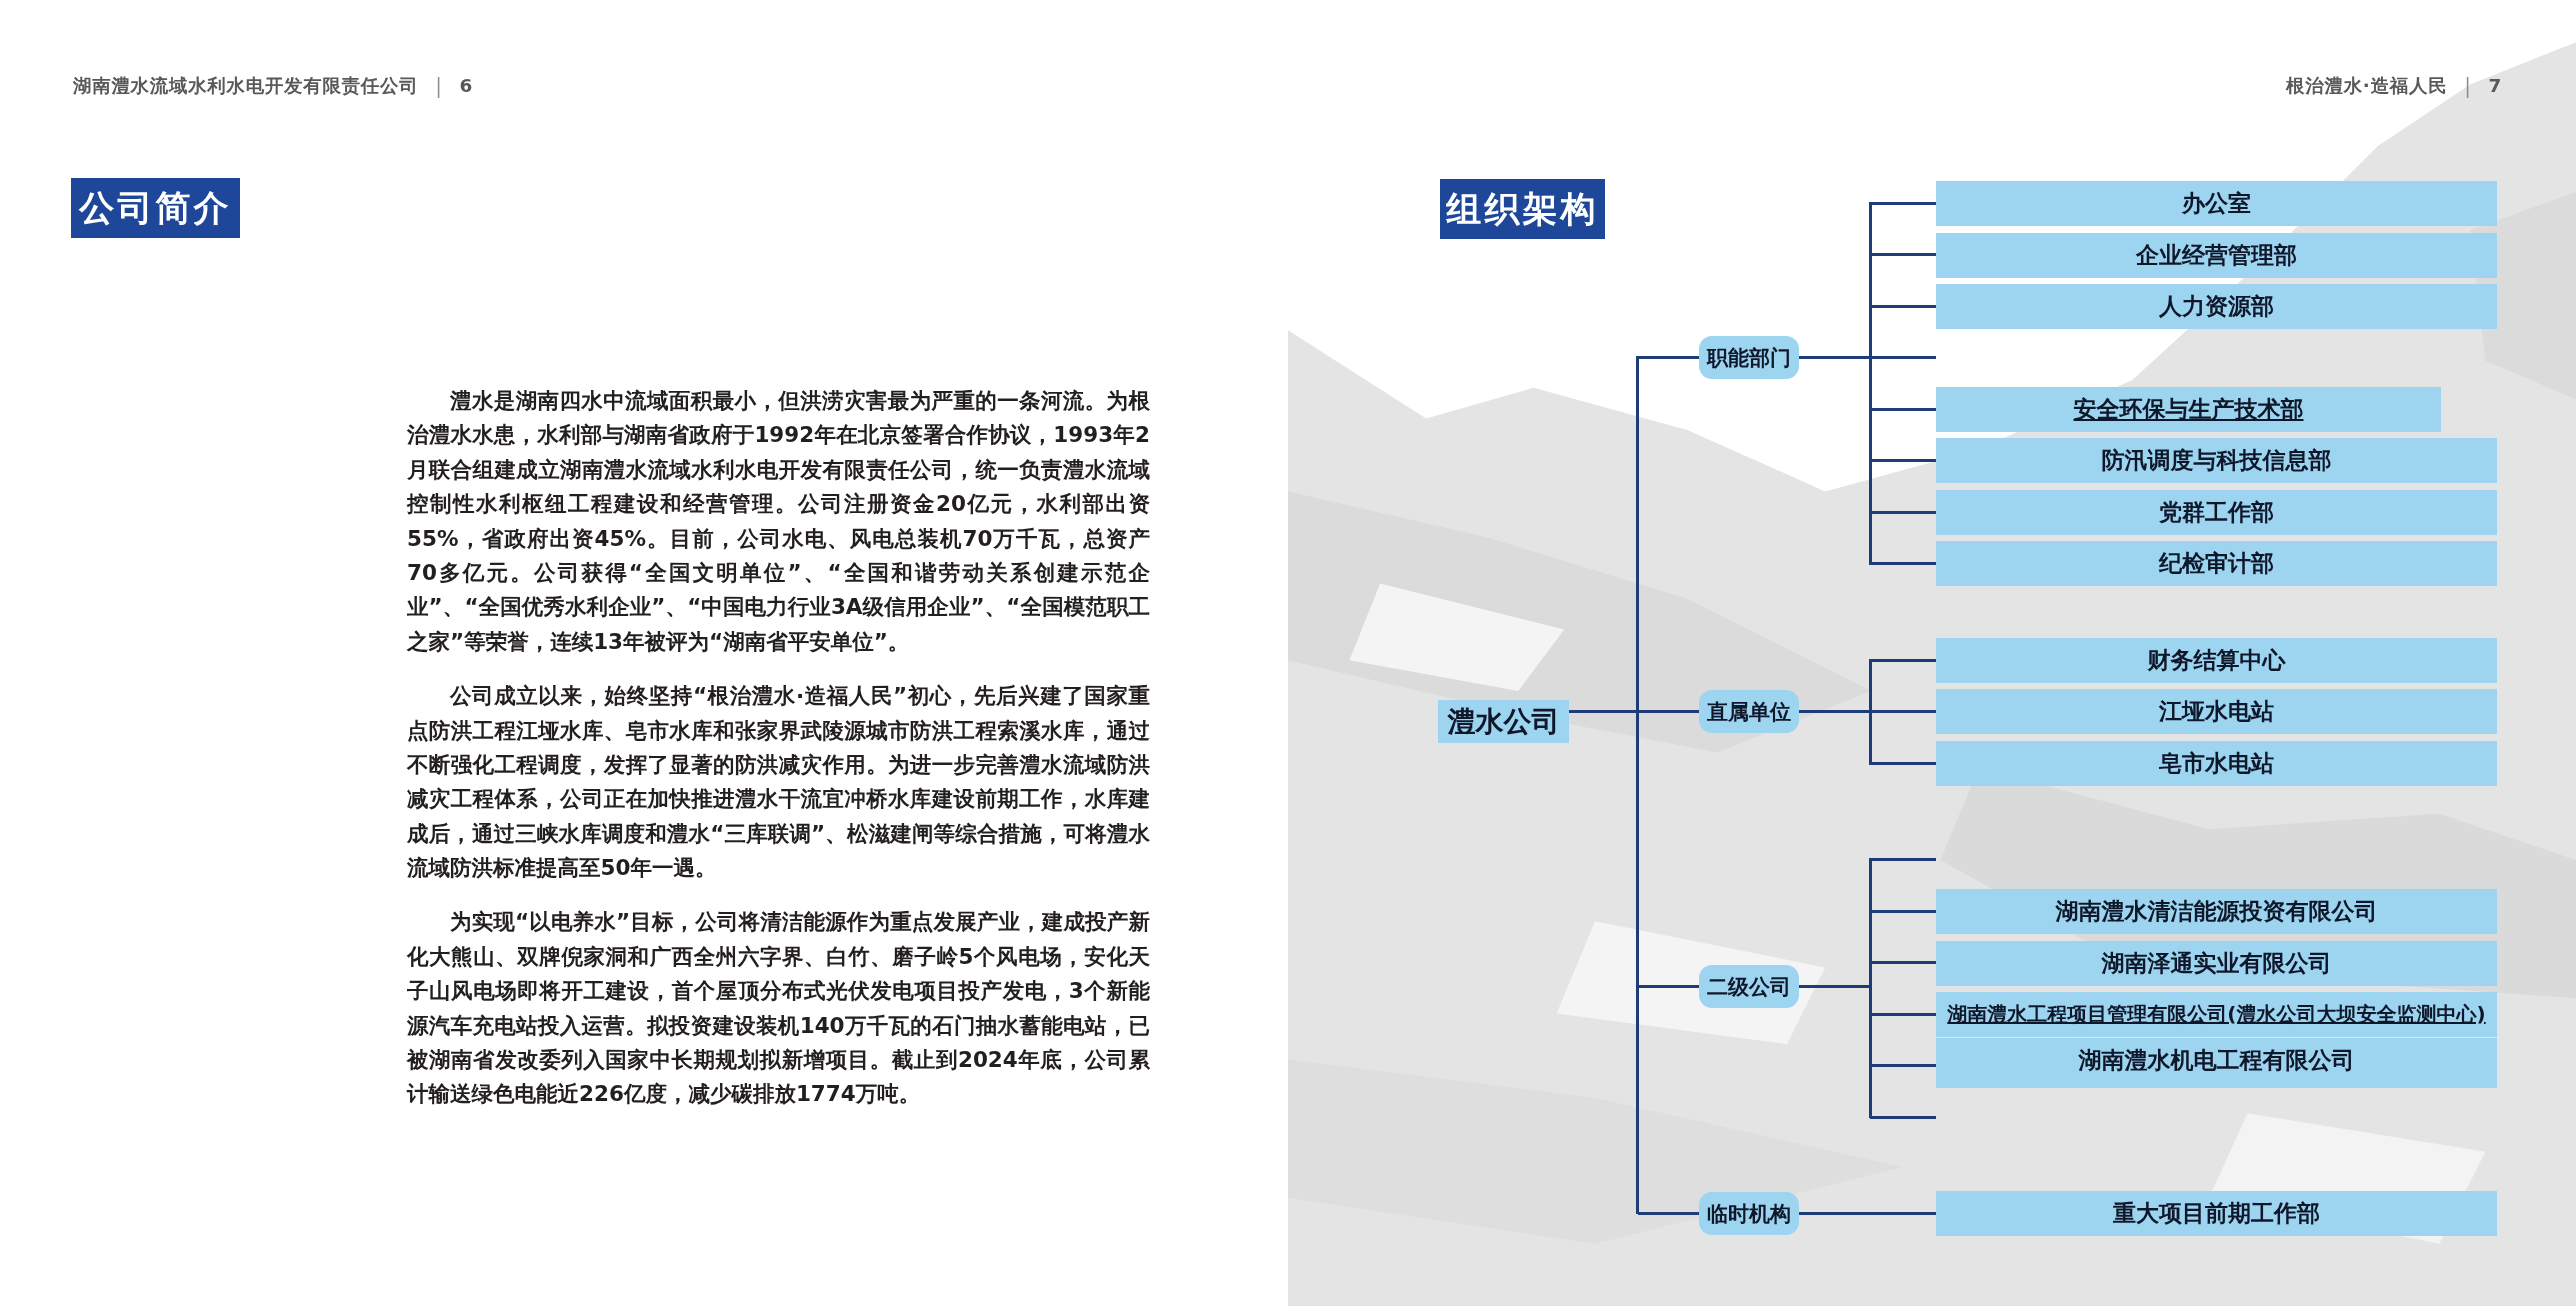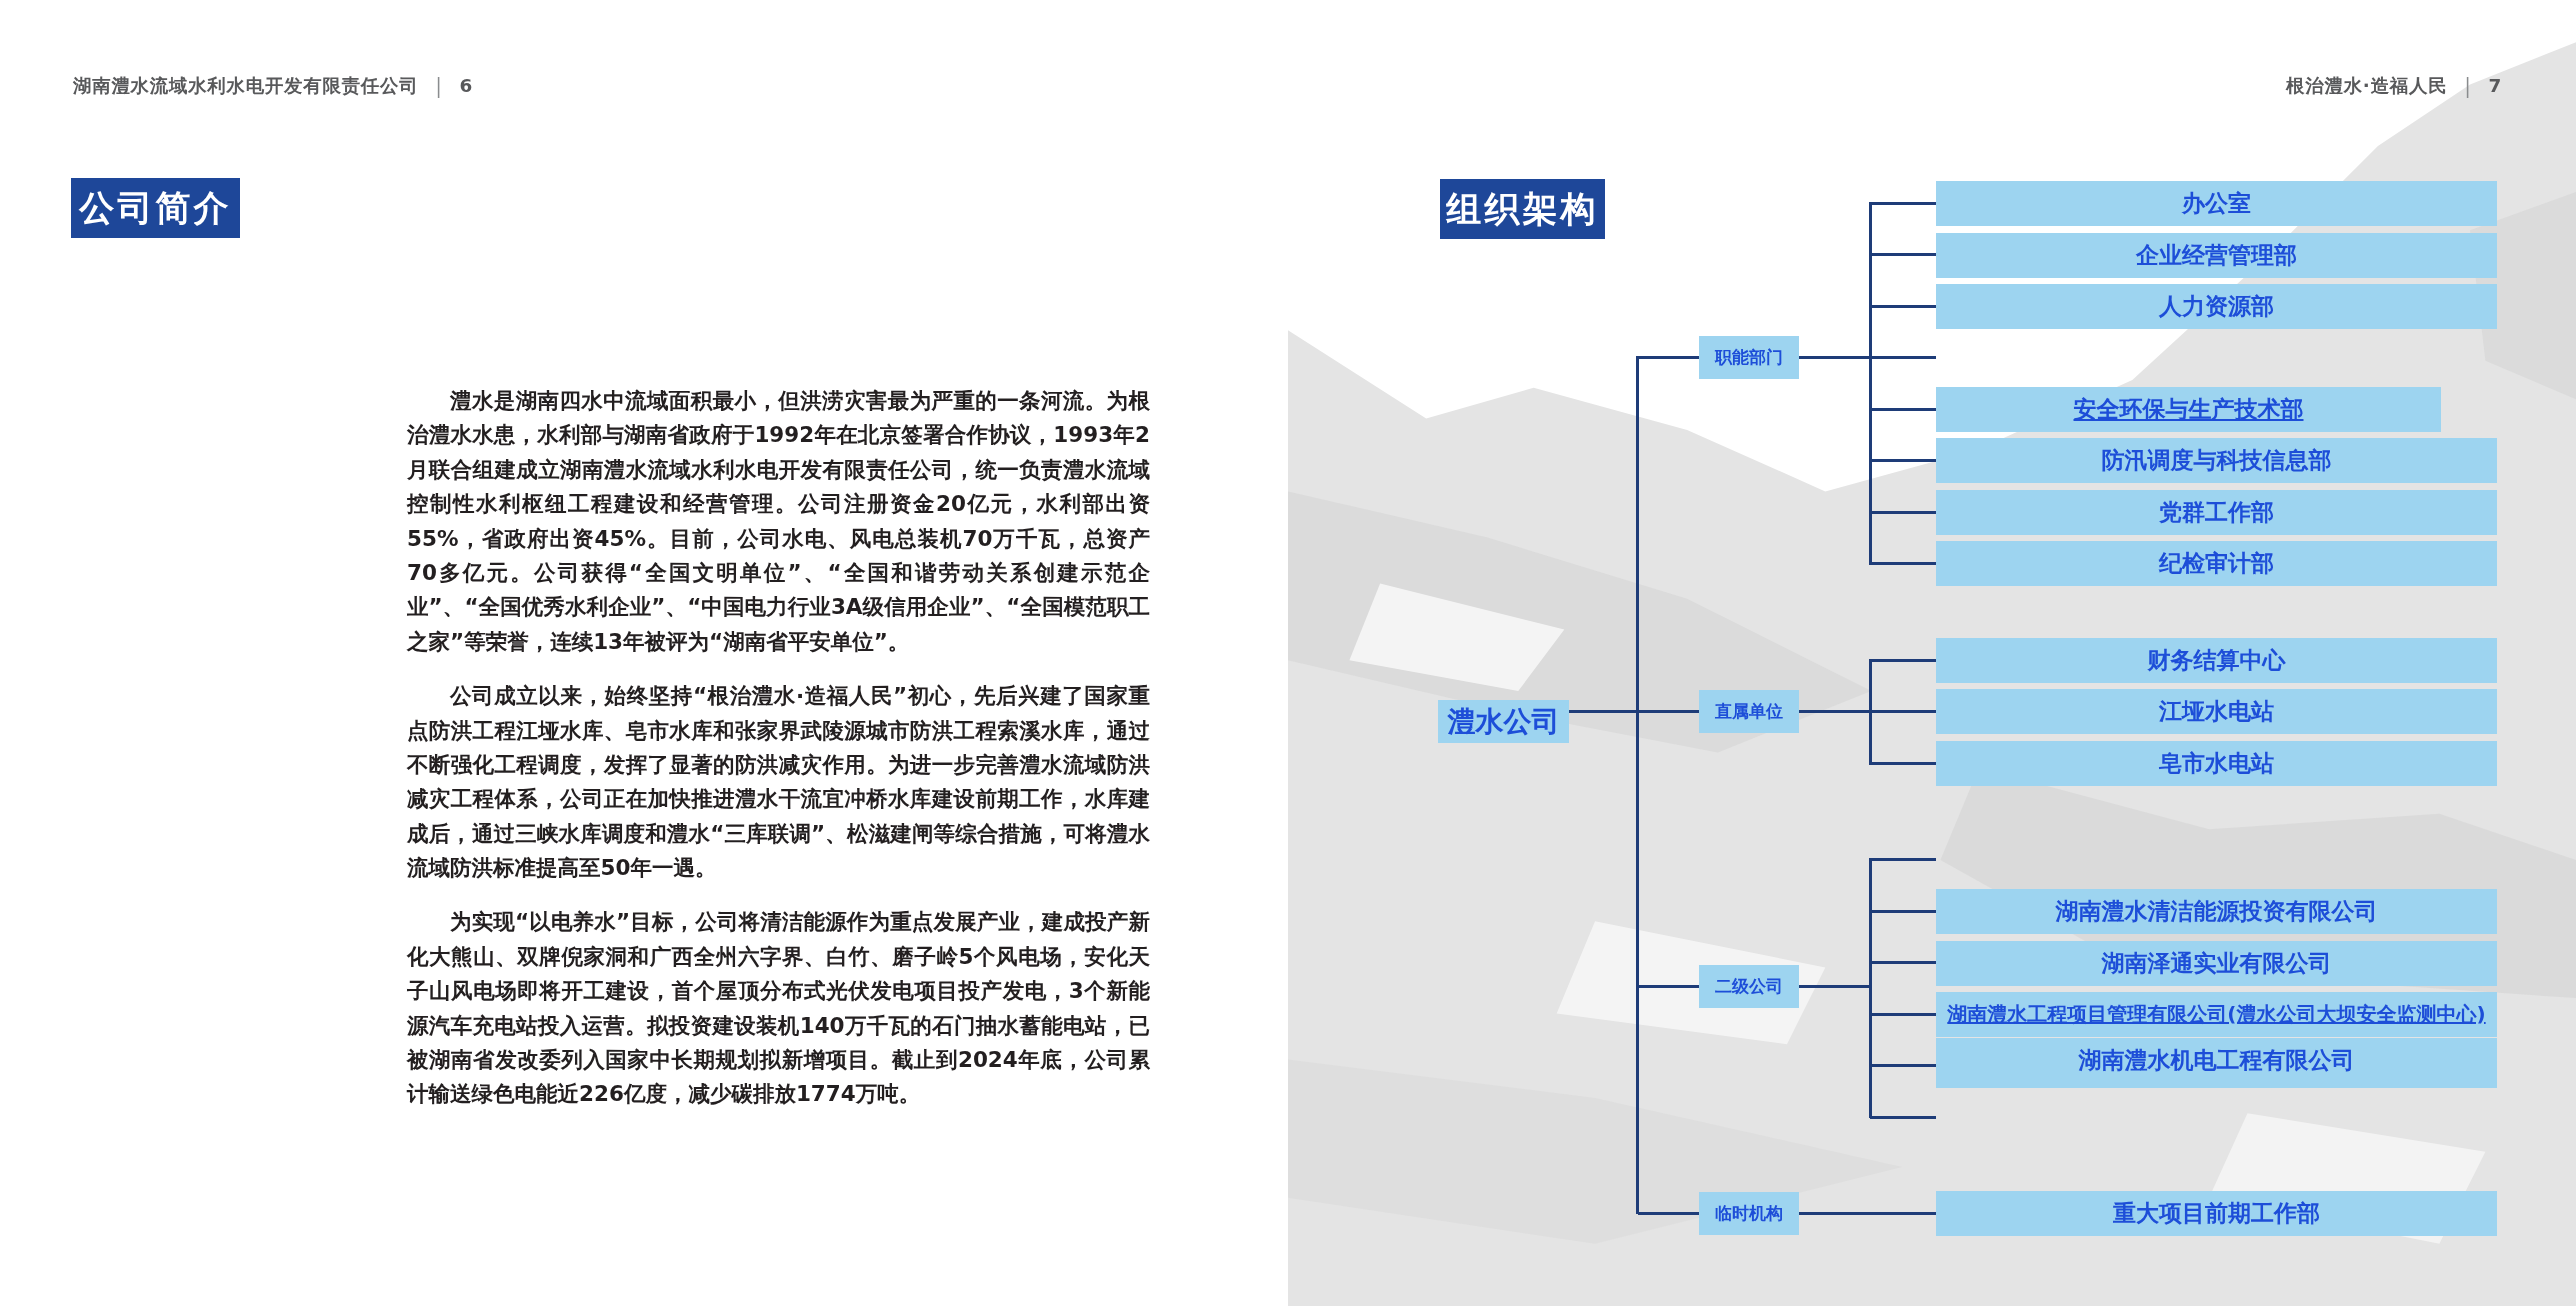--- a/index.html
+++ b/index.html
@@ -21,26 +21,26 @@
     display:flex;align-items:center;justify-content:center;letter-spacing:3.1px;
     width:169px;height:60px;
   }
   
   .body-copy{left:407px;top:384px;width:743px;color:#231f20;
     font-size:21.5px;line-height:1.6;text-align:justify;font-weight:600;}
   .body-copy p{margin:0 0 20px 0;text-indent:2em;}
   
   .oc-line{background:#1e3c78;}
   .oc-box{
-    background:#9dd4f0;color:#1d4ed8;font-weight:700;
+    background:#9dd4f0;color:#0f172a;font-weight:700;
     display:flex;align-items:center;justify-content:center;text-align:center;
     white-space:nowrap;
   }
   .oc-root{font-size:28px;margin-top:10px;}
-  .oc-branch{font-size:17px;}
+  .oc-branch{font-size:21px;border-radius:13px;}
   .oc-item{font-size:23px;}
   
   #bg-photo{pointer-events:none;}
 </style>
 </head>
 <body>
 
 <svg id="bg-photo" class="abs" style="left:1288px;top:0;width:1288px;height:1306px;" viewBox="0 0 1678 1701" preserveAspectRatio="none">
   <polygon fill="#e4e4e4" points="0,430 180,545 320,505 520,560 700,640 900,585 1100,495 1280,330 1420,190 1540,110 1678,55 1678,1701 0,1701"></polygon>
   <polygon fill="#d8d8d8" points="0,640 260,700 520,780 760,900 560,980 300,930 0,860" opacity="0.8"></polygon>

